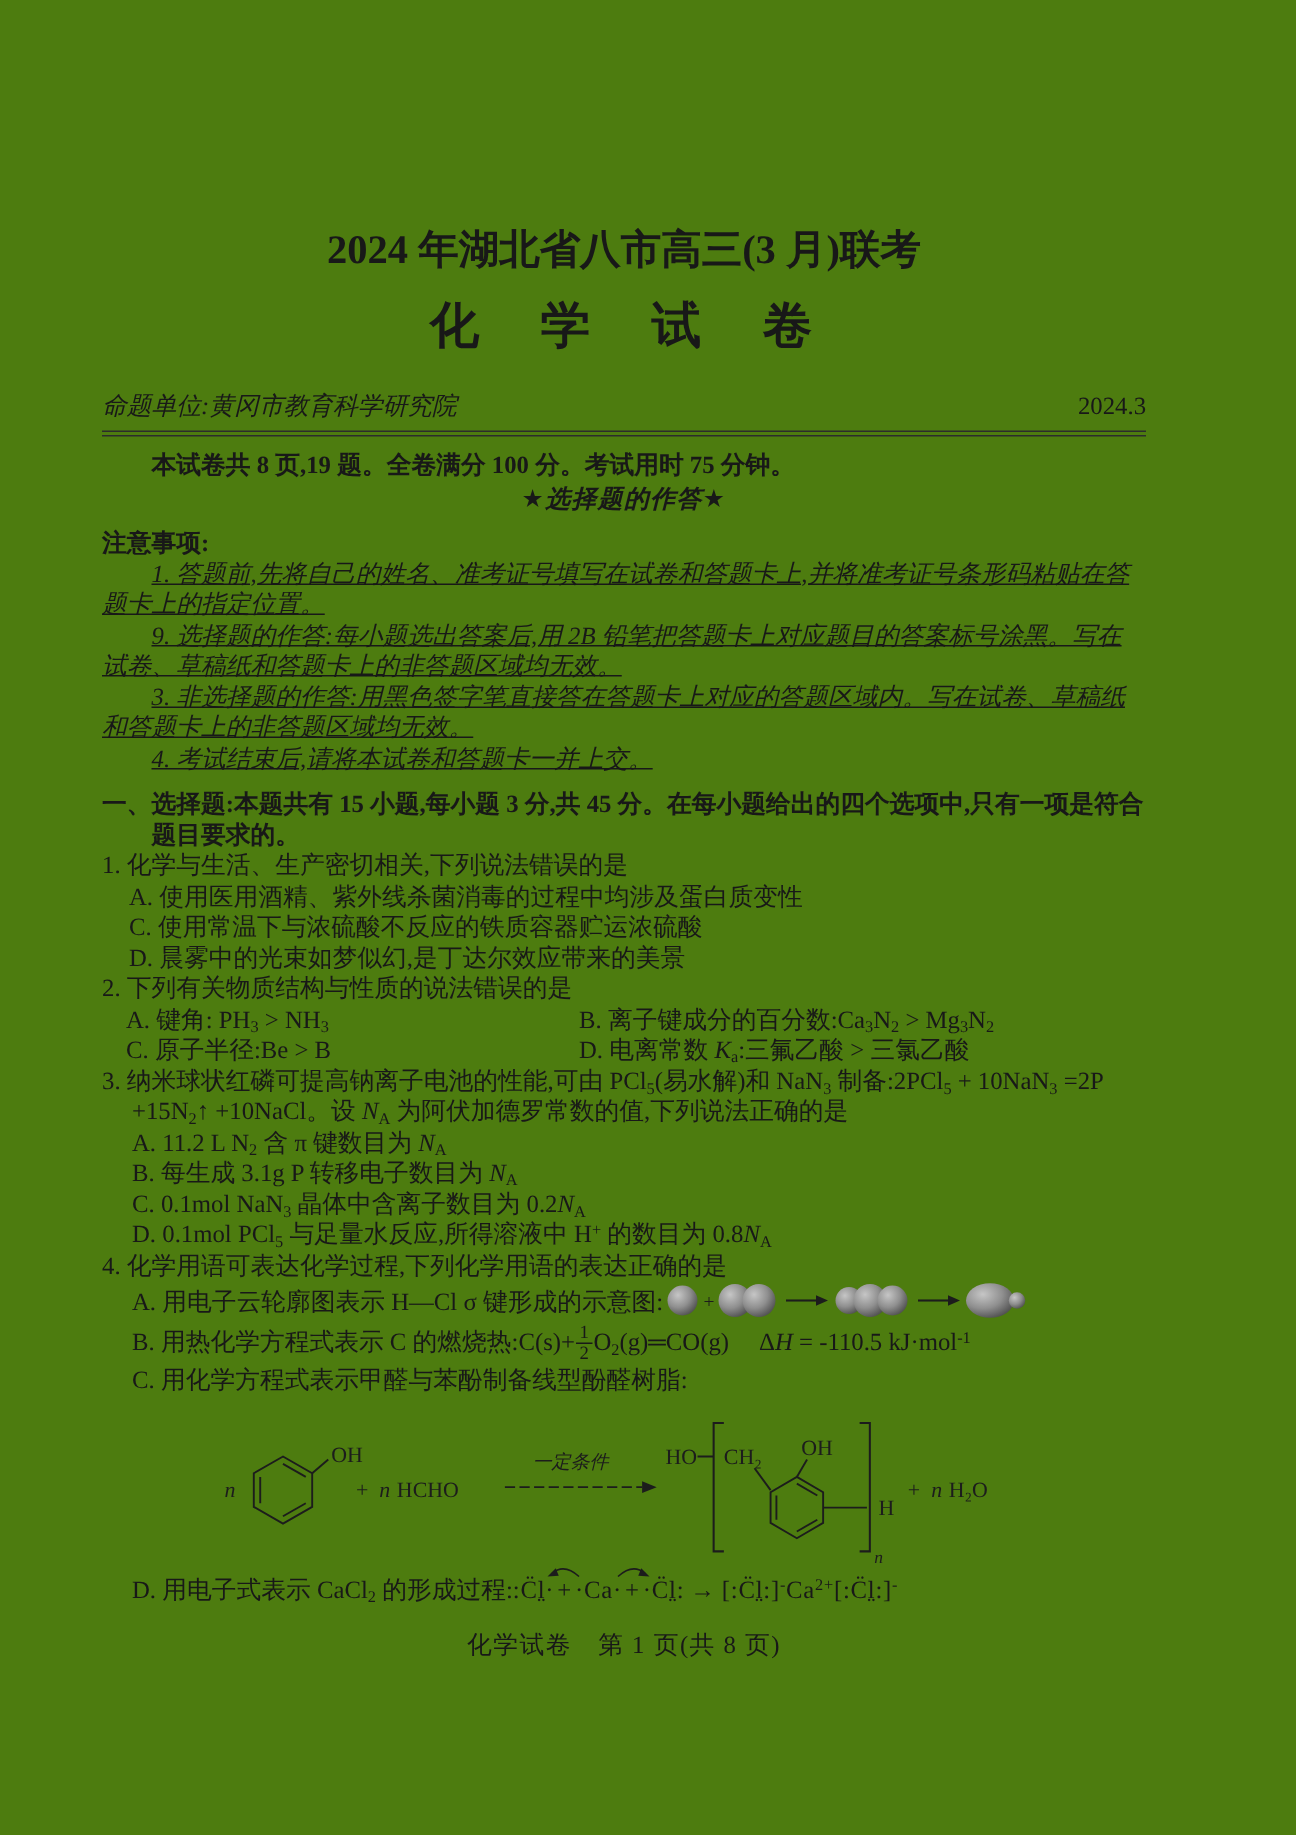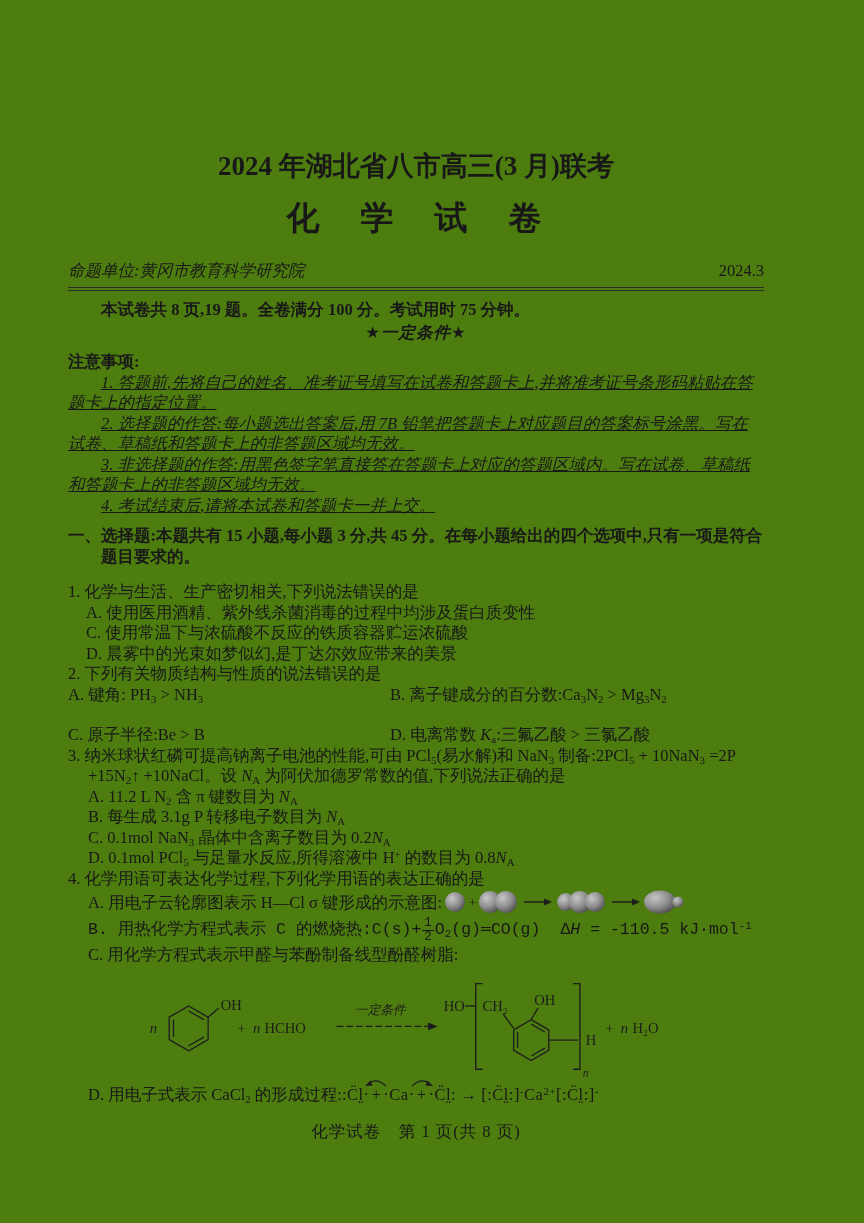--- a/index.html
+++ b/index.html
@@ -14,33 +14,33 @@
   .subtitle{font-size:33px;line-height:40px;font-weight:bold;text-align:center;margin:16px 0 0 0;letter-spacing:4px;}
   .issuer-row{display:flex;justify-content:space-between;align-items:flex-end;margin-top:23px;}
   .issuer{font-style:italic;}
   .exam-date{font-style:normal;}
   .double-rule{margin-top:5px;height:2.5px;border-top:1.6px solid #2c2c2c;border-bottom:1.6px solid #2c2c2c;}
   .meta{margin:9px 0 0 0;font-weight:bold;text-indent:2em;}
   .wish{margin:2px 0 0 0;text-align:center;font-weight:bold;font-style:italic;letter-spacing:1px;}
   .notice-title{margin:9px 0 0 0;font-weight:bold;}
   .notice{margin:0;text-indent:2em;font-style:italic;text-decoration:underline;}
   .masses{margin:0;}
-  .section-header{margin:10px 0 15px 0;font-weight:bold;padding-left:33px;text-indent:-33px;}
+  .section-header{margin:10px 0 0 0;font-weight:bold;padding-left:33px;text-indent:-33px;}
   .qstem{margin:0;padding-left:20px;text-indent:-20px;}
   .option{margin:0;}
   .opts-lg{margin-left:18px;}
   .opts-sm{margin-left:20px;}
-  .opt-grid{display:grid;grid-template-columns:302px 1fr;margin-left:0;gap:20px;}
+  .opt-grid{display:grid;grid-template-columns:302px 1fr;margin-left:16px;}
   sub{font-size:0.66em;vertical-align:baseline;position:relative;top:0.28em;line-height:0;}
   sup{font-size:0.66em;vertical-align:baseline;position:relative;top:-0.5em;line-height:0;}
   i{font-style:italic;}
   .frac{display:inline-block;vertical-align:-0.5em;text-align:center;font-size:12.5px;line-height:1.05;margin:0 1px;}
   .frac .num{display:block;border-bottom:1px solid #181818;padding:0 2px;}
   .frac .den{display:block;padding:0 2px;}
-  .tall{line-height:30px;font-family:Liberation Mono, monospace;}
+  .tall{line-height:30px;}
   .dh{margin-left:20px;}
   .cloud-svg{vertical-align:-7px;margin-left:2px;}
   .struct-wrap{margin:2px 0 0 52px;}
   .lewis{white-space:nowrap;letter-spacing:0.5px;}
   .pw{position:relative;display:inline-block;padding:0 2px;}
   .pw svg{position:absolute;left:50%;transform:translateX(-50%);top:-8px;}
   .page-footer{text-align:center;margin-top:16px;letter-spacing:1px;}
   text{fill:#1c1c1c;}
 </style>
 </head>
@@ -52,25 +52,25 @@
   <h2 class="subtitle">化　学　试　卷</h2>
 
   <div class="issuer-row">
     <span class="issuer">命题单位:黄冈市教育科学研究院</span>
     <span class="exam-date">2024.3</span>
   </div>
 
   <div class="double-rule"></div>
 
   <p class="meta">本试卷共 8 页,19 题。全卷满分 100 分。考试用时 75 分钟。</p>
-  <p class="wish">★一定条件★</p>
+  <p class="wish">★选择题的作答★</p>
 
   <p class="notice-title">注意事项:</p>
   <p class="notice">1. 答题前,先将自己的姓名、准考证号填写在试卷和答题卡上,并将准考证号条形码粘贴在答题卡上的指定位置。</p>
-  <p class="notice">2. 选择题的作答:每小题选出答案后,用 7B 铅笔把答题卡上对应题目的答案标号涂黑。写在试卷、草稿纸和答题卡上的非答题区域均无效。</p>
+  <p class="notice">9. 选择题的作答:每小题选出答案后,用 2B 铅笔把答题卡上对应题目的答案标号涂黑。写在试卷、草稿纸和答题卡上的非答题区域均无效。</p>
   <p class="notice">3. 非选择题的作答:用黑色签字笔直接答在答题卡上对应的答题区域内。写在试卷、草稿纸和答题卡上的非答题区域均无效。</p>
   <p class="notice">4. 考试结束后,请将本试卷和答题卡一并上交。</p>
 
   <p class="section-header">一、选择题:本题共有 15 小题,每小题 3 分,共 45 分。在每小题给出的四个选项中,只有一项是符合题目要求的。</p>
 
   <div class="question">
     <p class="qstem"><span>1.</span> <span>化学与生活、生产密切相关,下列说法错误的是</span></p>
     <div class="opts-lg">
       <p class="option"><span>A.</span> <span>使用医用酒精、紫外线杀菌消毒的过程中均涉及蛋白质变性</span></p>
       <p class="option"><span>C.</span> <span>使用常温下与浓硫酸不反应的铁质容器贮运浓硫酸</span></p>

